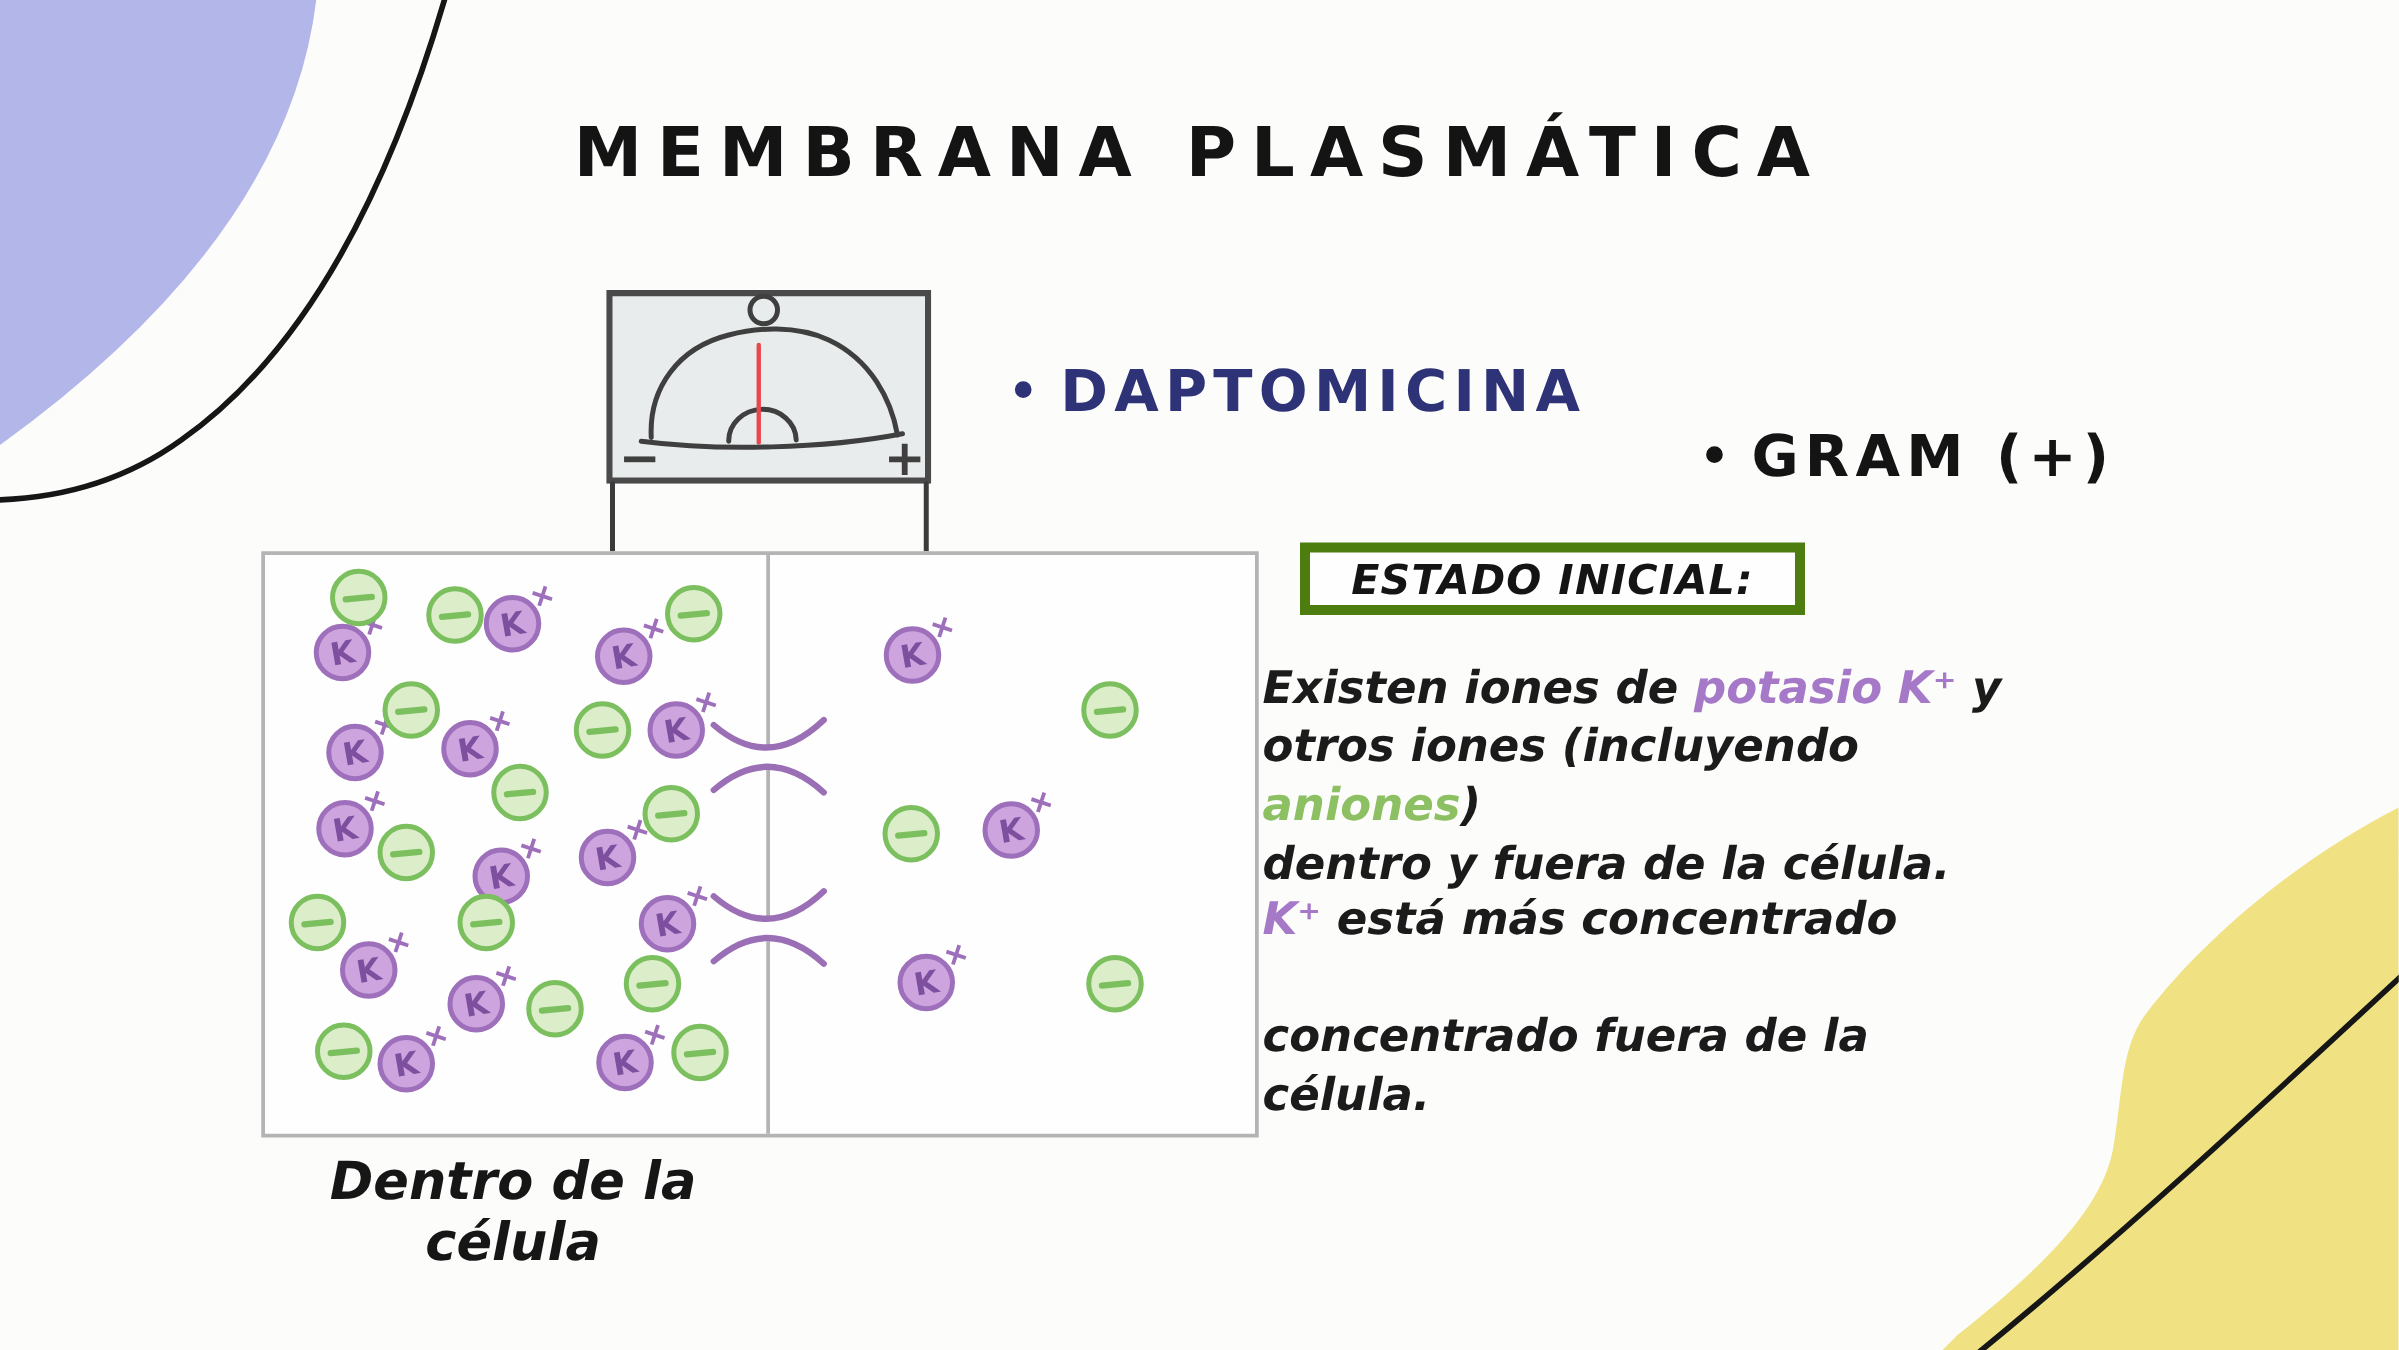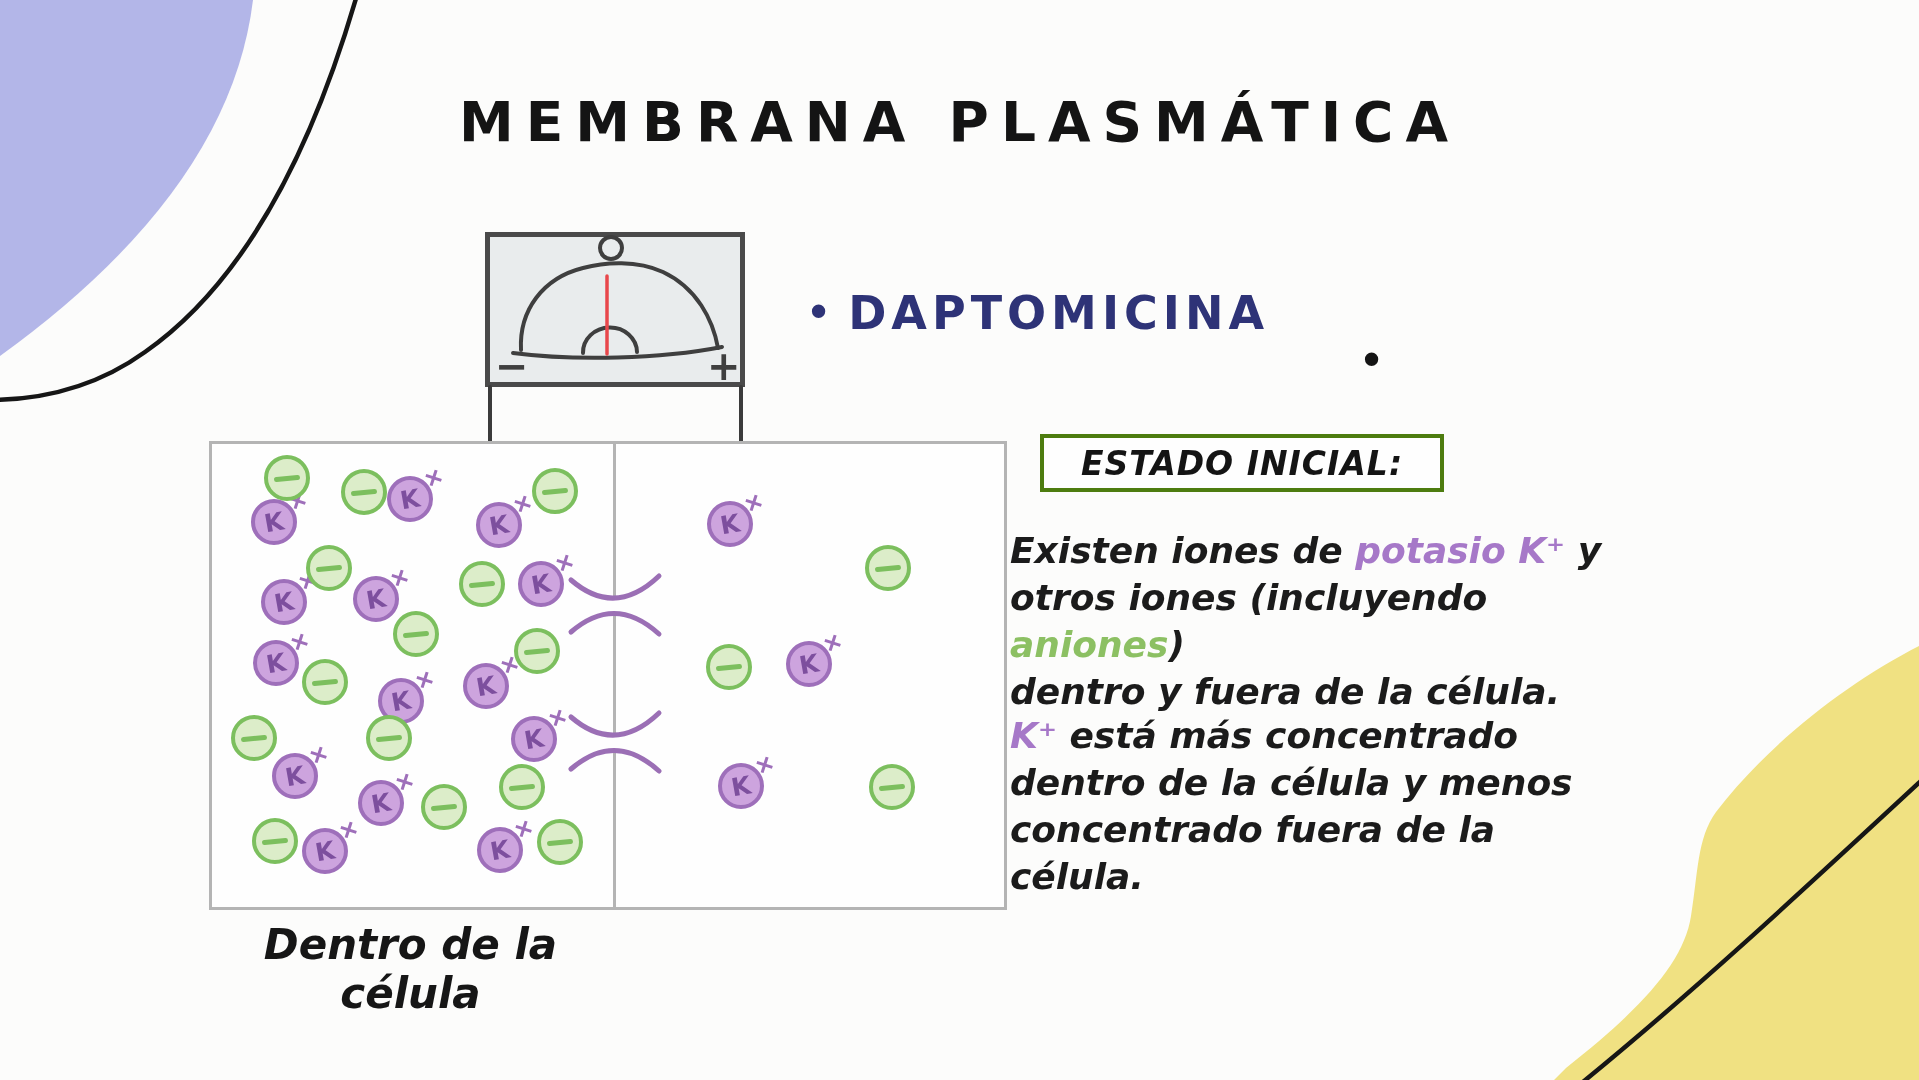--- a/index.html
+++ b/index.html
@@ -79,21 +79,21 @@
   .bullet-dot{font-size:46px;line-height:1;}
   .row-daptomicina{left:805px;top:286px;}
   .row-daptomicina .bullet-dot,.row-daptomicina .bullet-label{color:var(--navy,#2e3377);}
   .row-gram{left:1358px;top:338px;}
   .row-gram .bullet-dot,.row-gram .bullet-label{color:#141414;}
   .bullet-label{font-size:46px;font-weight:bold;letter-spacing:5px;}
 
   
   .estado-box{
     position:absolute;left:1040px;top:434px;width:404px;height:58px;
-    border:4px solid #4d7c0f;background:#fefefe;box-sizing:border-box;
+    border:8px solid #4d7c0f;background:#fefefe;box-sizing:border-box;
     display:flex;align-items:center;justify-content:center;
   }
   .estado-title{font-style:italic;font-weight:bold;font-size:33px;letter-spacing:1px;color:#141414;}
 
   
   .para{
     position:absolute;left:1010px;width:620px;text-align:left;
     font-style:italic;font-weight:bold;font-size:36px;line-height:1.31;color:#1b1b1b;
   }
   .para-1{top:527px;}
@@ -267,32 +267,33 @@
       </div>
 
     <div class="cell-label label-dentro">Dentro de la célula</div>
 
     <div class="bullet-row row-daptomicina">
       <span class="bullet-dot">•</span>
       <span class="bullet-label">DAPTOMICINA</span>
     </div>
     <div class="bullet-row row-gram">
       <span class="bullet-dot">•</span>
+      <span class="bullet-label">GRAM (+)</span>
     </div>
 
     <div class="estado-box">
       <span class="estado-title">ESTADO INICIAL:</span>
     </div>
 
     <div class="para para-1">
       <span>Existen iones de </span><span class="hl-potasio">potasio K⁺</span><span> y</span><br>
       <span>otros iones (incluyendo </span><span class="hl-anion">aniones</span><span>)</span><br>
       <span>dentro y fuera de la célula.</span>
     </div>
 
     <div class="para para-2">
       <span class="hl-potasio">K⁺</span><span> está más concentrado</span><br>
-      <span>dentro de la célula y menos</span><br>
+      <br>
       <span>concentrado fuera de la célula.</span>
     </div>
 
   </div>
 </div>
 
 </body></html>

